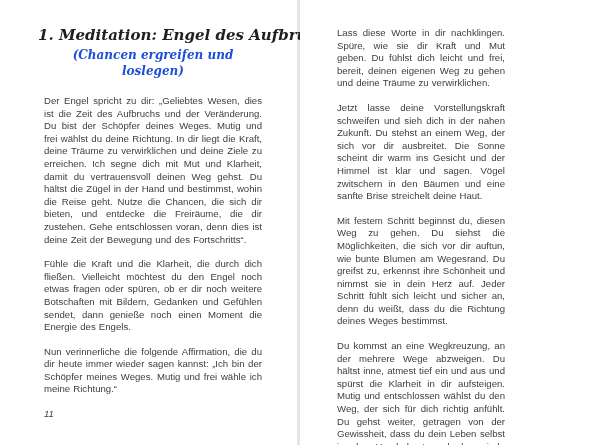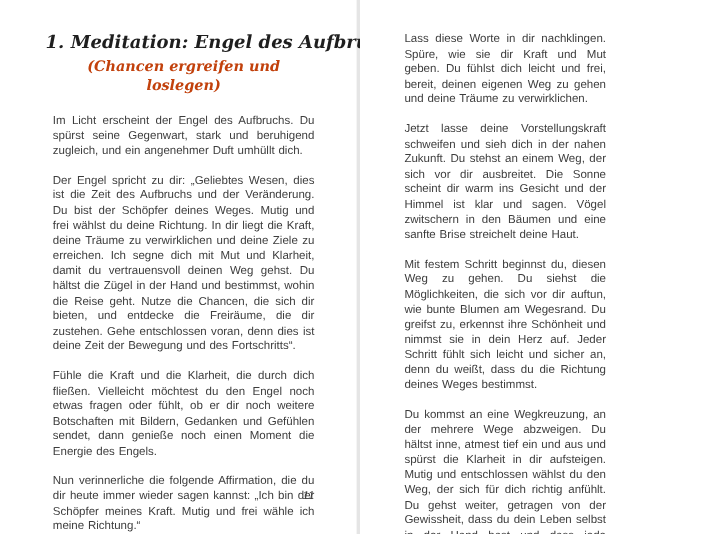--- a/index.html
+++ b/index.html
@@ -47,62 +47,61 @@
     text-align: center;
     margin: 0 -6px 2px -6px;
     white-space: nowrap;
   }
   .chapter-subtitle {
     font-family: "DejaVu Serif", serif;
     font-style: italic;
     font-weight: bold;
     font-size: 12px;
     line-height: 16px;
-    color: #c2410c;
+    color: #1d4ed8;
     text-align: center;
     margin: 0 0 16px 0;
   }
   .body-text p {
     font-size: 9.6px;
     line-height: 12.6px;
     color: #3d3d3d;
     text-align: justify;
     margin: 0 0 12px 0;
     word-spacing: 0.5px;
   }
   .page-number {
     position: absolute;
     bottom: 26px;
     font-size: 9.5px;
     color: #3d3d3d;
-    text-align: right;
+    text-align: left;
     font-style: italic;
   }
   .page-left .page-number {
     left: 44px;
     width: 218px;
   }
   .page-right .page-number {
     left: 37px;
     width: 220px;
   }
 </style>
 </head>
 <body>
 
 <div id="spread">
 
   <div class="page page-left">
     <div class="chapter-title">1. Meditation: Engel des Aufbruchs</div>
     <div class="chapter-subtitle">(Chancen ergreifen und loslegen)</div>
     <div class="body-text">
-      <p>Im Licht erscheint der Engel des Aufbruchs. Du spürst seine Gegenwart, stark und beruhigend zugleich, und ein angenehmer Duft umhüllt dich.</p>
       <p>Der Engel spricht zu dir: „Geliebtes Wesen, dies ist die Zeit des Aufbruchs und der Veränderung. Du bist der Schöpfer deines Weges. Mutig und frei wählst du deine Richtung. In dir liegt die Kraft, deine Träume zu verwirklichen und deine Ziele zu erreichen. Ich segne dich mit Mut und Klarheit, damit du vertrauensvoll deinen Weg gehst. Du hältst die Zügel in der Hand und bestimmst, wohin die Reise geht. Nutze die Chancen, die sich dir bieten, und entdecke die Freiräume, die dir zustehen. Gehe entschlossen voran, denn dies ist deine Zeit der Bewegung und des Fortschritts“.</p>
-      <p>Fühle die Kraft und die Klarheit, die durch dich fließen. Vielleicht möchtest du den Engel noch etwas fragen oder fühlt, ob er dir noch weitere Botschaften mit Bildern, Gedanken und Gefühlen sendet, dann genieße noch einen Moment die Energie des Engels.</p>
-      <p>Nun verinnerliche die folgende Affirmation, die du dir heute immer wieder sagen kannst: „Ich bin der Schöpfer meines Kraft. Mutig und frei wähle ich meine Richtung.“</p>
+      <p>Fühle die Kraft und die Klarheit, die durch dich fließen. Vielleicht möchtest du den Engel noch etwas fragen oder spüren, ob er dir noch weitere Botschaften mit Bildern, Gedanken und Gefühlen sendet, dann genieße noch einen Moment die Energie des Engels.</p>
+      <p>Nun verinnerliche die folgende Affirmation, die du dir heute immer wieder sagen kannst: „Ich bin der Schöpfer meines Weges. Mutig und frei wähle ich meine Richtung.“</p>
     </div>
     <div class="page-number">11</div>
   </div>
 
   <div class="gutter"></div>
 
   <div class="page page-right">
     <div class="body-text">
       <p>Lass diese Worte in dir nachklingen. Spüre, wie sie dir Kraft und Mut geben. Du fühlst dich leicht und frei, bereit, deinen eigenen Weg zu gehen und deine Träume zu verwirklichen.</p>
       <p>Jetzt lasse deine Vorstellungskraft schweifen und sieh dich in der nahen Zukunft. Du stehst an einem Weg, der sich vor dir ausbreitet. Die Sonne scheint dir warm ins Gesicht und der Himmel ist klar und sagen. Vögel zwitschern in den Bäumen und eine sanfte Brise streichelt deine Haut.</p>

